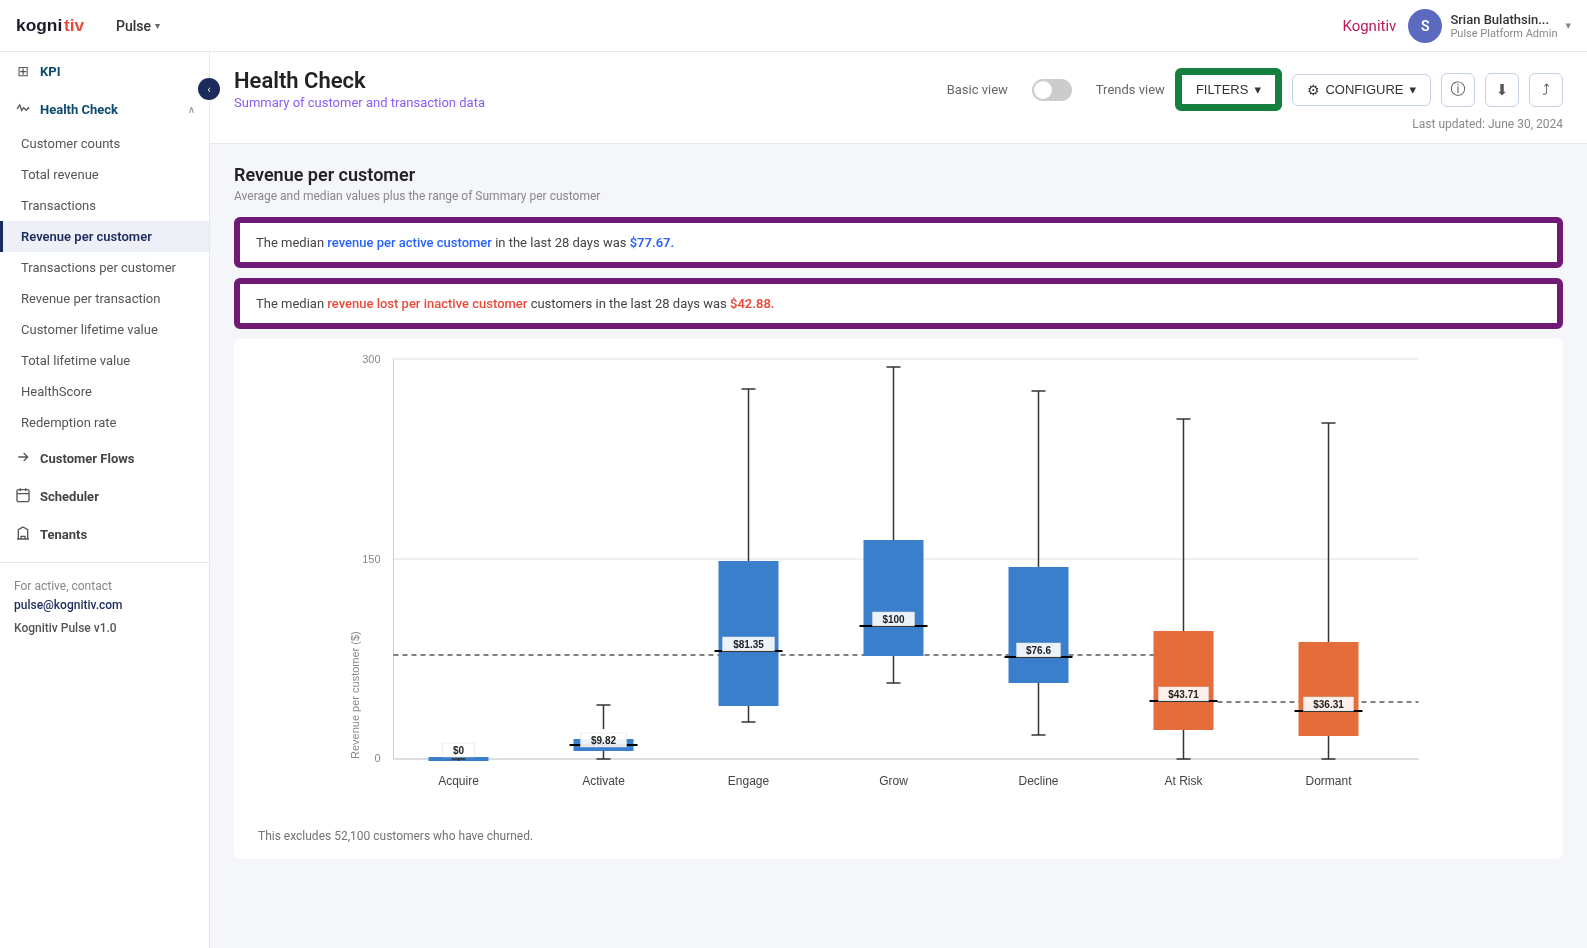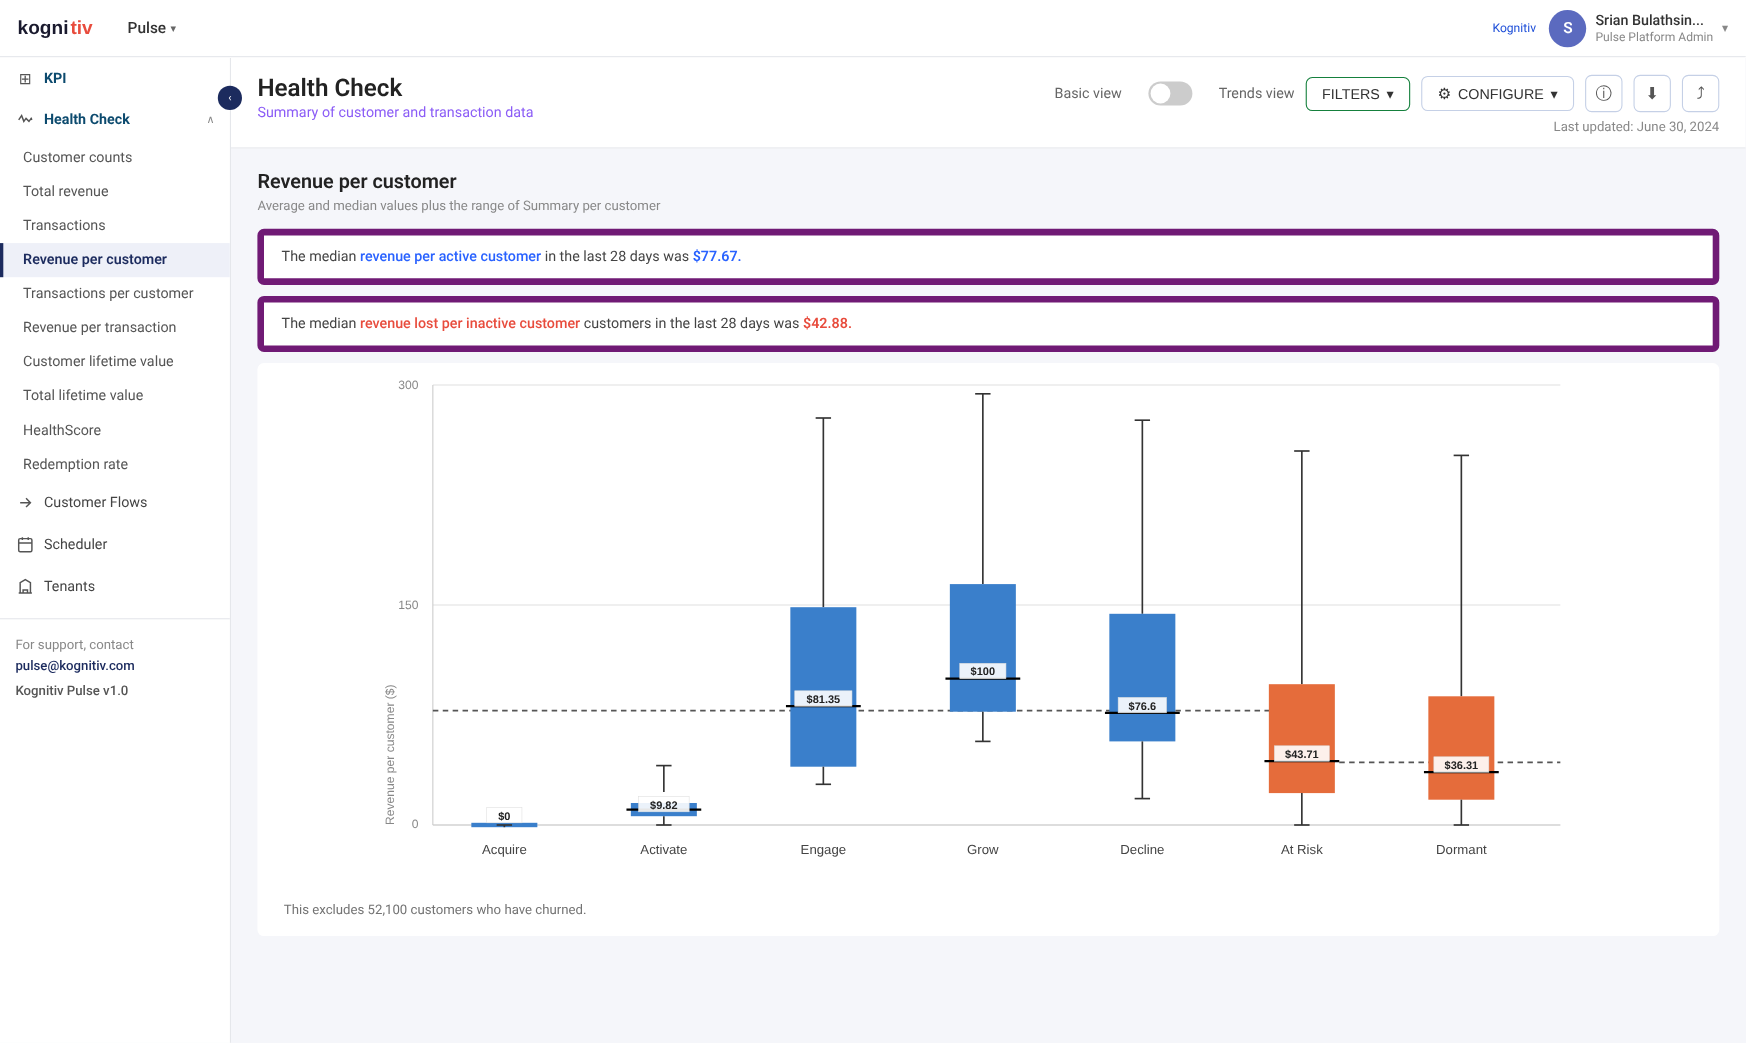--- a/index.html
+++ b/index.html
@@ -7,21 +7,21 @@
 
     
     .top-nav {
       display: flex; align-items: center; background: #fff; height: 52px;
       padding: 0 16px; border-bottom: 1px solid #e5e7eb; position: fixed; top: 0; left: 0; right: 0; z-index: 100;
     }
     .logo { display: flex; align-items: center; gap: 8px; }
     .pulse-btn { display: flex; align-items: center; gap: 4px; margin-left: 12px; font-size: 14px; font-weight: 500; color: #333; cursor: pointer; padding: 4px 8px; border-radius: 4px; }
     .chevron-icon { font-size: 10px; color: #666; }
     .nav-right { margin-left: auto; display: flex; align-items: center; gap: 12px; }
-    .kognitiv-label { font-size: 11px; color: #1d4ed8; }
+    .kognitiv-label { font-size: 15px; color: #be185d; }
     .avatar { width: 34px; height: 34px; background: #5b6abf; border-radius: 50%; display: flex; align-items: center; justify-content: center; color: #fff; font-weight: 600; font-size: 14px; }
     .user-info { display: flex; align-items: center; gap: 8px; cursor: pointer; }
     .user-name-block { display: flex; flex-direction: column; }
     .user-name { font-size: 13px; font-weight: 500; color: #333; }
     .user-role { font-size: 11px; color: #888; }
 
     
     .sidebar {
       position: fixed; top: 52px; left: 0; bottom: 0; width: 210px;
       background: #fff; border-right: 1px solid #e5e7eb; overflow-y: auto; z-index: 50;
@@ -30,21 +30,21 @@
     .sidebar-toggle-icon { color: #fff; font-size: 10px; }
 
     .sidebar-section-header { display: flex; align-items: center; gap: 8px; padding: 10px 14px; cursor: pointer; }
     .sidebar-section-icon { width: 18px; height: 18px; display: flex; align-items: center; justify-content: center; color: #555; font-size: 14px; }
     .sidebar-section-label { font-size: 13px; font-weight: 700; color: #0c4a6e; }
     .sidebar-expand-icon { margin-left: auto; font-size: 10px; color: #888; }
 
     .kpi-item { padding: 8px 14px 8px 18px; cursor: pointer; font-size: 13px; color: #555; border-left: 3px solid transparent; }
     .kpi-item.active { color: #1c2b5e; font-weight: 600; border-left: 3px solid #1c2b5e; background: #eef0f8; }
 
-    .sidebar-nav-item { display: flex; align-items: center; gap: 8px; padding: 10px 14px; cursor: pointer; }
+    .sidebar-nav-item { display: flex; align-items: flex-end; gap: 8px; padding: 10px 14px; cursor: pointer; font-weight: bold; }
     .sidebar-nav-label { font-size: 13px; color: #444; }
 
     .sidebar-footer { padding: 14px; border-top: 1px solid #e5e7eb; margin-top: 10px; }
     .sidebar-footer-text { font-size: 12px; color: #888; line-height: 1.6; }
     .sidebar-footer-link { color: #1c2b5e; font-weight: 500; text-decoration: none; }
     .sidebar-version { font-size: 12px; color: #555; font-weight: 500; margin-top: 6px; }
 
     
     .main-content { margin-left: 210px; margin-top: 52px; padding: 0; }
 
@@ -52,21 +52,21 @@
     .page-header { background: #fff; padding: 16px 24px 12px; border-bottom: 1px solid #e5e7eb; display: flex; align-items: flex-start; justify-content: space-between; }
     .page-title-block {}
     .page-title { font-size: 22px; font-weight: 600; color: #222; }
     .page-subtitle { font-size: 13px; color: #8b5cf6; margin-top: 2px; text-align: center; }
     .header-controls { display: flex; align-items: center; gap: 10px; }
     .view-toggle { display: flex; align-items: center; gap: 24px; }
     .view-label { font-size: 13px; color: #666; }
     .toggle-switch { width: 40px; height: 22px; background: #ccc; border-radius: 11px; position: relative; cursor: pointer; }
     .toggle-switch .knob { position: absolute; top: 2px; left: 2px; width: 18px; height: 18px; background: #fff; border-radius: 50%; transition: left 0.2s; }
 
-    .btn-filters { display: flex; align-items: center; gap: 6px; padding: 7px 14px; background: #fff; border: 1px solid #15803d; border-radius: 6px; cursor: pointer; font-size: 13px; font-weight: 500; color: #333; }
+    .btn-filters { display: flex; align-items: center; gap: 6px; padding: 7px 14px; background: #fff; border: 7px solid #15803d; border-radius: 6px; cursor: pointer; font-size: 13px; font-weight: 500; color: #333; }
     .btn-configure { display: flex; align-items: center; gap: 6px; padding: 7px 14px; background: #fff; border: 1px solid #c5d0e6; border-radius: 6px; cursor: pointer; font-size: 13px; font-weight: 500; color: #333; }
     .btn-icon-only { width: 34px; height: 34px; background: #fff; border: 1px solid #c5d0e6; border-radius: 6px; cursor: pointer; display: flex; align-items: center; justify-content: center; font-size: 15px; color: #555; }
     .header-right-col { display: flex; flex-direction: column; align-items: flex-end; gap: 6px; }
     .last-updated { font-size: 12px; color: #888; }
 
     
     .section-content { padding: 20px 24px; }
     .section-title { font-size: 18px; font-weight: 600; color: #222; margin-bottom: 4px; }
     .section-desc { font-size: 12px; color: #888; margin-bottom: 14px; }
 
@@ -158,21 +158,21 @@
     <div class="sidebar-section-icon">
       <svg width="16" height="16" viewBox="0 0 24 24" fill="none" stroke="#555" stroke-width="2">
         <path d="M3 21h18M5 21V7l7-4 7 4v14M9 21v-4h6v4"></path>
       </svg>
     </div>
     <span class="sidebar-nav-label">Tenants</span>
   </div>
 
   <div class="sidebar-footer">
     <div class="sidebar-footer-text">
-      <span>For support, contact</span><br>
+      <span>For active, contact</span><br>
       <a class="sidebar-footer-link">pulse@kognitiv.com</a>
     </div>
     <div class="sidebar-version">Kognitiv Pulse v1.0</div>
   </div>
 </div>
 
 <div class="main-content">
 
   <div class="page-header">
     <div class="page-title-block">

